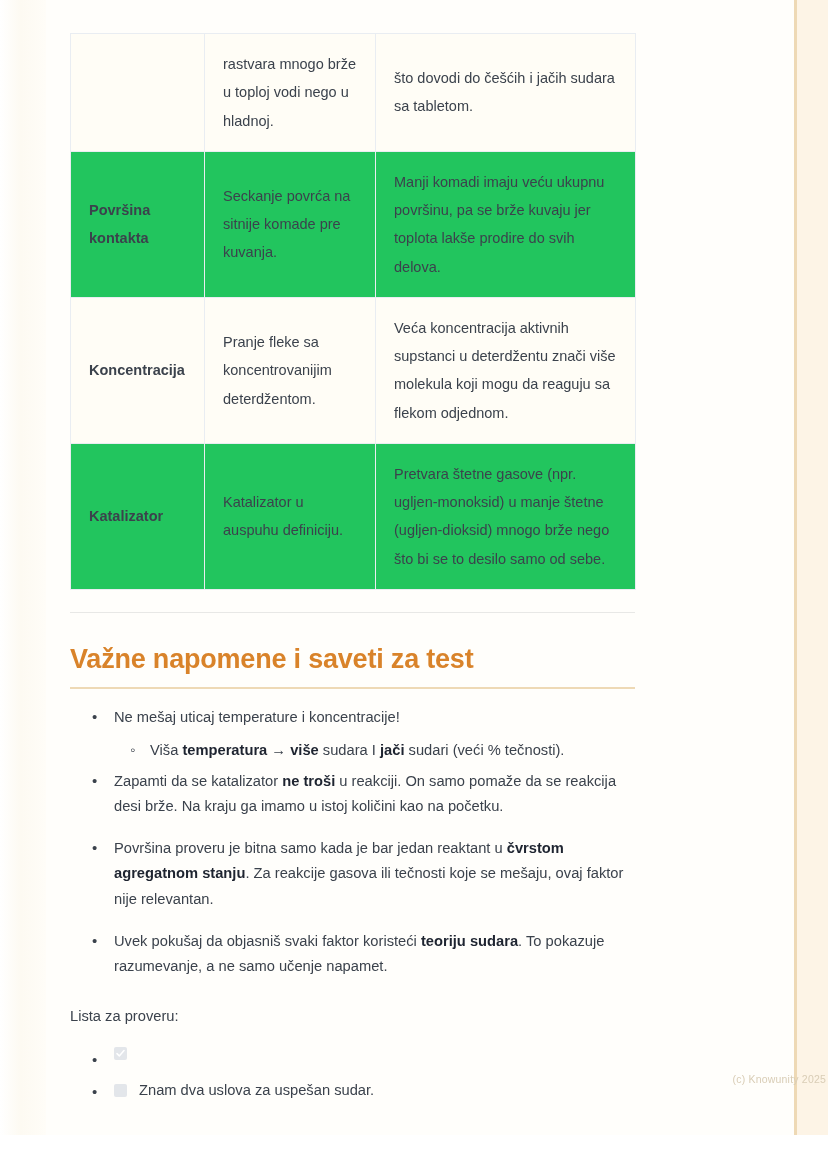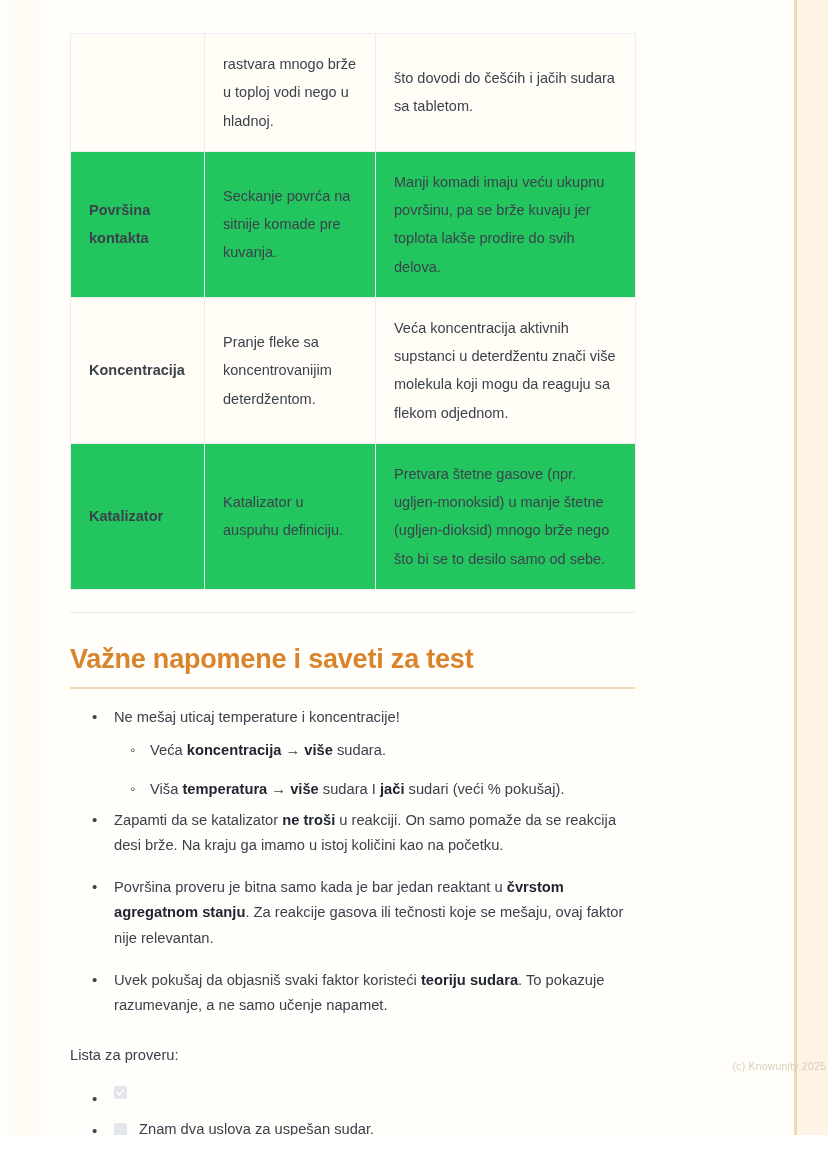--- a/index.html
+++ b/index.html
@@ -192,21 +192,21 @@
     margin-right: 12px;
     position: relative;
     flex: 0 0 auto;
   }
   .cbox svg { position: absolute; left: 2px; top: 2px; }
 
   
   .watermark {
     position: absolute;
     right: 46px;
-    bottom: 63px;
+    bottom: 50px;
     font-size: 10.5px;
     color: #d9cdb6;
     letter-spacing: 0.2px;
     white-space: nowrap;
   }
 </style>
 </head>
 <body>
 
 <div class="page">
@@ -249,22 +249,21 @@
     <div class="hr-top"></div>
 
     <h2 class="section-title">Važne napomene i saveti za test</h2>
     <div class="title-rule"></div>
 
     <ul class="tips">
 
       <li class="tight">
         <span>Ne mešaj uticaj temperature i koncentracije!</span>
         <ul class="sub">
-          <li><span>Veća </span><b>koncentracija</b><span> → </span><b>više</b><span> sudara.</span></li>
-          <li><span>Viša </span><b>temperatura</b><span> → </span><b>više</b><span> sudara I </span><b>jači</b><span> sudari (veći % pokušaj).</span></li>
+          <li><span>Viša </span><b>temperatura</b><span> → </span><b>više</b><span> sudara I </span><b>jači</b><span> sudari (veći % tečnosti).</span></li>
         </ul>
       </li>
 
       <li><span>Zapamti da se katalizator </span><b>ne troši</b><span> u reakciji. On samo pomaže da se reakcija desi brže. Na kraju ga imamo u istoj količini kao na početku.</span></li>
 
       <li><span>Površina proveru je bitna samo kada je bar jedan reaktant u </span><b>čvrstom agregatnom stanju</b><span>. Za reakcije gasova ili tečnosti koje se mešaju, ovaj faktor nije relevantan.</span></li>
 
       <li><span>Uvek pokušaj da objasniš svaki faktor koristeći </span><b>teoriju sudara</b><span>. To pokazuje razumevanje, a ne samo učenje napamet.</span></li>
 
     </ul>

